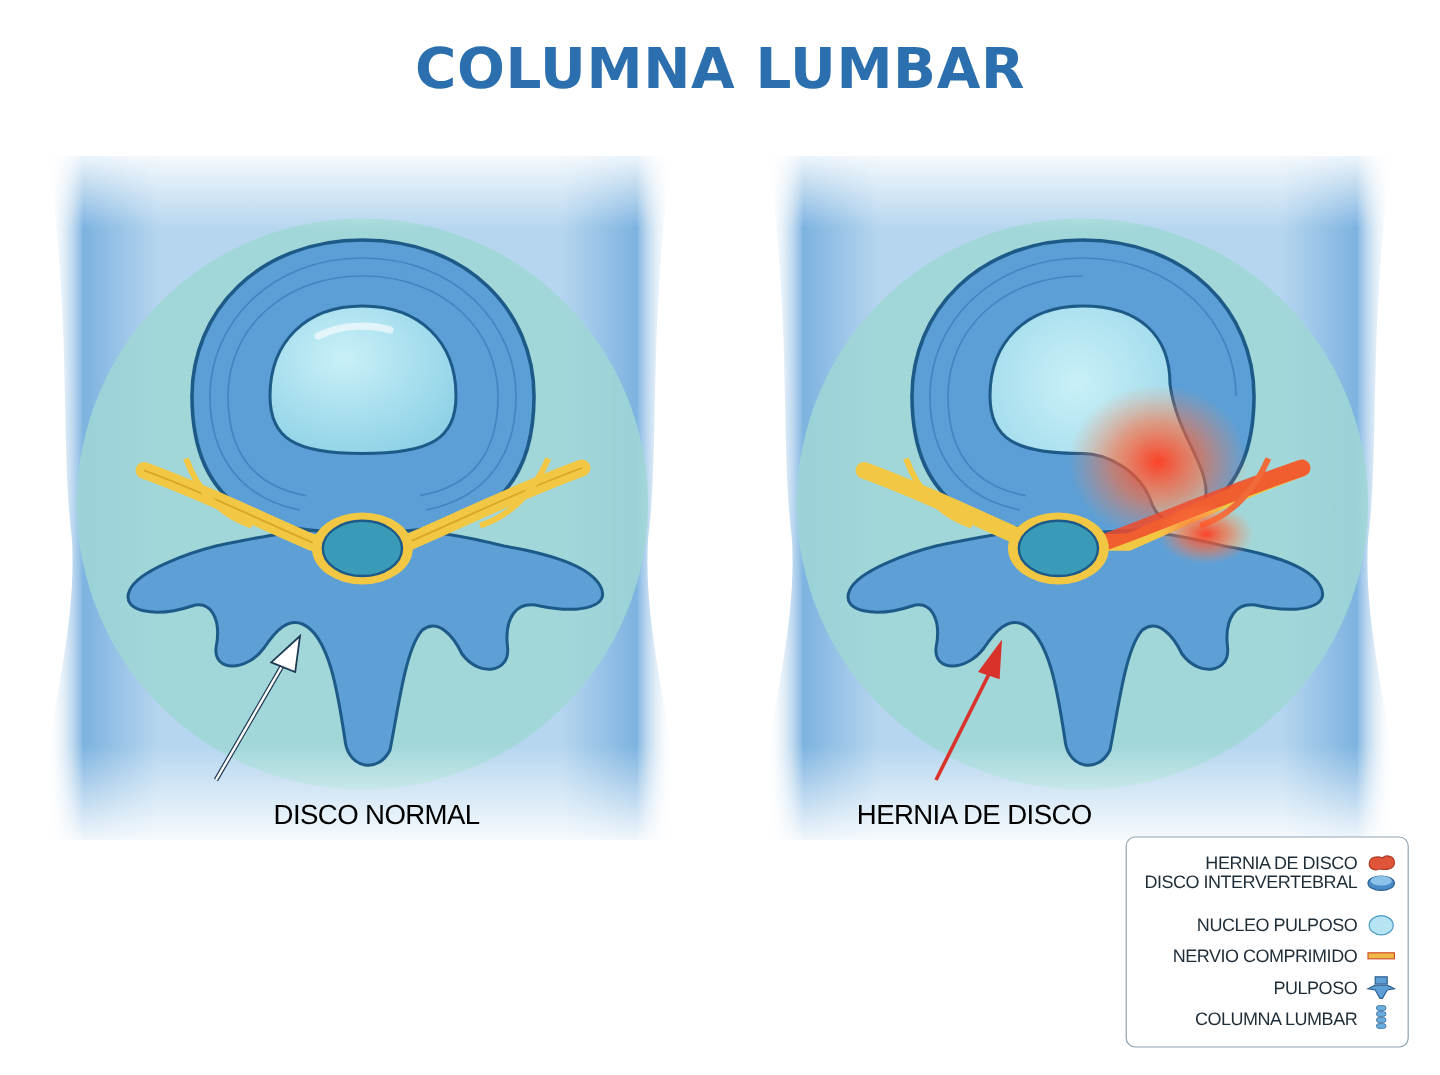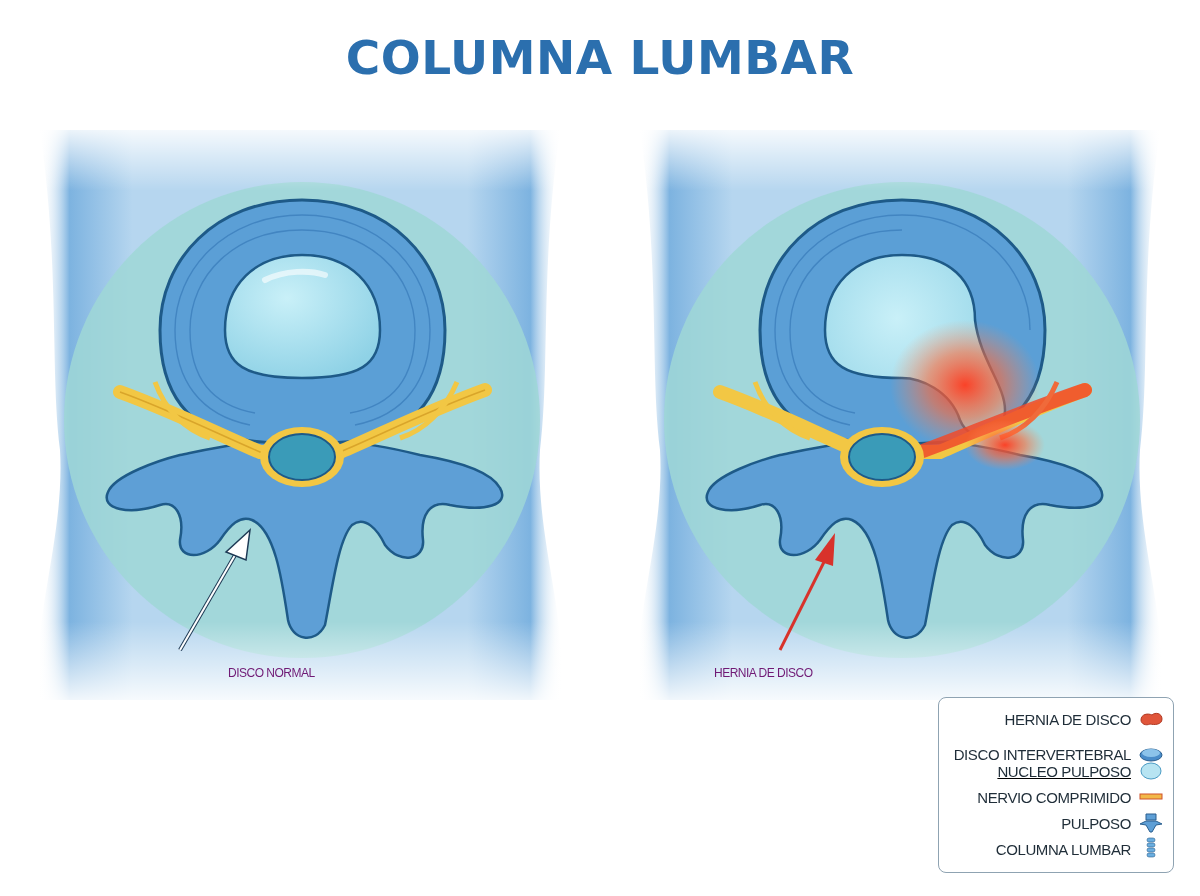--- a/index.html
+++ b/index.html
@@ -1,20 +1,20 @@
 <!DOCTYPE html>
 <html><head>
 <meta charset="utf-8">
 <style>
   html,body{margin:0;padding:0;}
   body{width:1200px;height:896px;background:#ffffff;position:relative;overflow:hidden;font-family:"Liberation Sans",sans-serif;}
   .title{position:absolute;left:0;top:30px;width:1200px;text-align:center;font-family:"DejaVu Sans",sans-serif;font-weight:bold;font-size:47px;color:#2b6fae;letter-spacing:0.5px;}
   .panel{position:absolute;top:120px;width:560px;height:590px;}
   .panel svg{position:absolute;left:0;top:0;}
-  .panel-label{position:absolute;top:666px;font-size:12px;color:#701a75;font-family:"Liberation Sans",sans-serif;letter-spacing:-0.5px;}
+  .panel-label{position:absolute;top:666px;font-size:23px;color:#000000;font-family:"Liberation Sans",sans-serif;letter-spacing:-0.5px;}
   .legend{position:absolute;left:938px;top:697px;width:236px;height:176px;border:1.5px solid #8fa3b2;border-radius:8px;background:#ffffff;box-sizing:border-box;}
   .legend-item{position:absolute;right:8px;height:22px;display:flex;align-items:center;justify-content:flex-end;}
   .legend-text{font-size:15px;color:#1f2d38;letter-spacing:-0.4px;margin-right:6px;white-space:nowrap;}
   .legend-icon{width:28px;height:22px;display:flex;align-items:center;justify-content:center;}
 </style>
 </head>
 <body>
 
 <div class="title">COLUMNA LUMBAR</div>
 
@@ -130,30 +130,30 @@
 
 <div class="legend">
   <div class="legend-item" style="top:10px;">
     <span class="legend-text">HERNIA DE DISCO</span>
     <span class="legend-icon">
       <svg width="26" height="18">
           <path d="M3 10 C3 4 10 3 14 5 C17 2 24 3 24 9 C24 15 16 15 12 14 C8 16 3 14 3 10 Z" fill="#e0553a" stroke="#b03a24" stroke-width="1"></path>
         </svg>
     </span>
   </div>
-  <div class="legend-item" style="top:45px;">
+  <div class="legend-item" style="top:26px;">
     <span class="legend-text">DISCO INTERVERTEBRAL</span>
     <span class="legend-icon">
       <svg width="26" height="18">
           <ellipse cx="13" cy="10" rx="11" ry="6" fill="#4a8cc9" stroke="#2a5f8f"></ellipse>
           <ellipse cx="13" cy="8" rx="9" ry="4" fill="#8cc3ea"></ellipse>
         </svg>
     </span>
   </div>
-  <div class="legend-item" style="top:62px;text-decoration:underline;">
+  <div class="legend-item" style="top:62px;">
     <span class="legend-text">NUCLEO PULPOSO</span>
     <span class="legend-icon">
       <svg width="26" height="20">
           <ellipse cx="13" cy="10" rx="10" ry="8" fill="#b7e4f2" stroke="#4a9bc4"></ellipse>
         </svg>
     </span>
   </div>
   <div class="legend-item" style="top:88px;">
     <span class="legend-text">NERVIO COMPRIMIDO</span>
     <span class="legend-icon">

